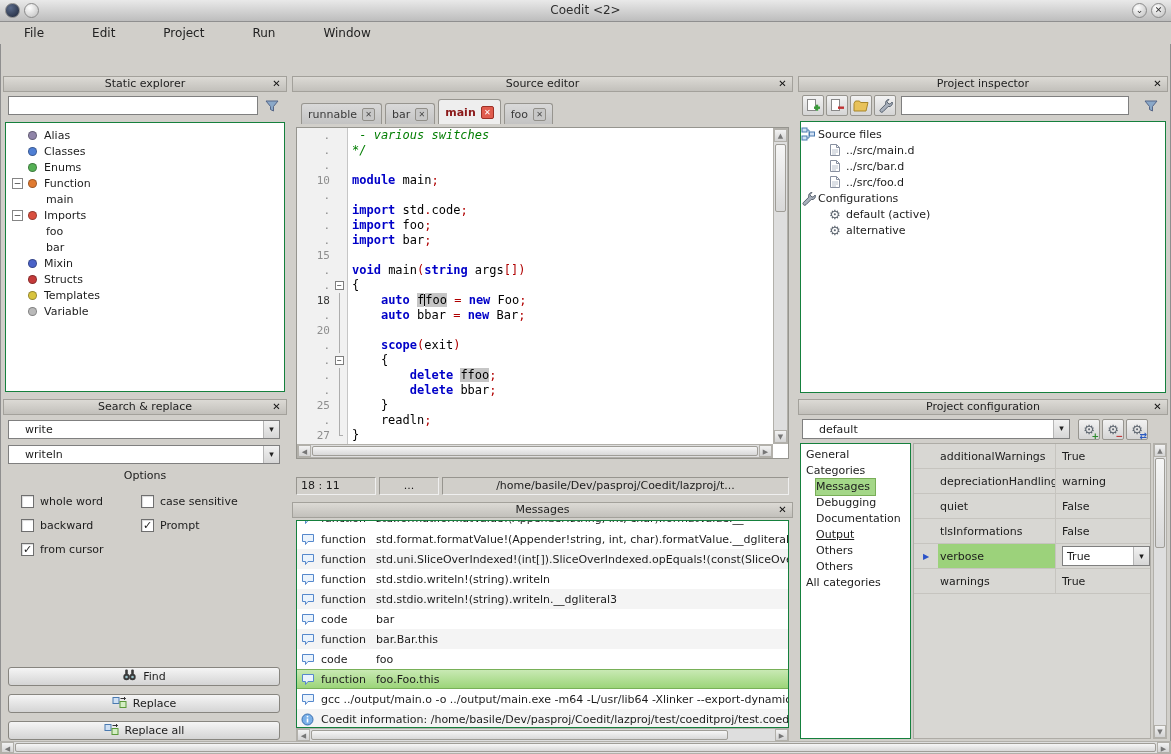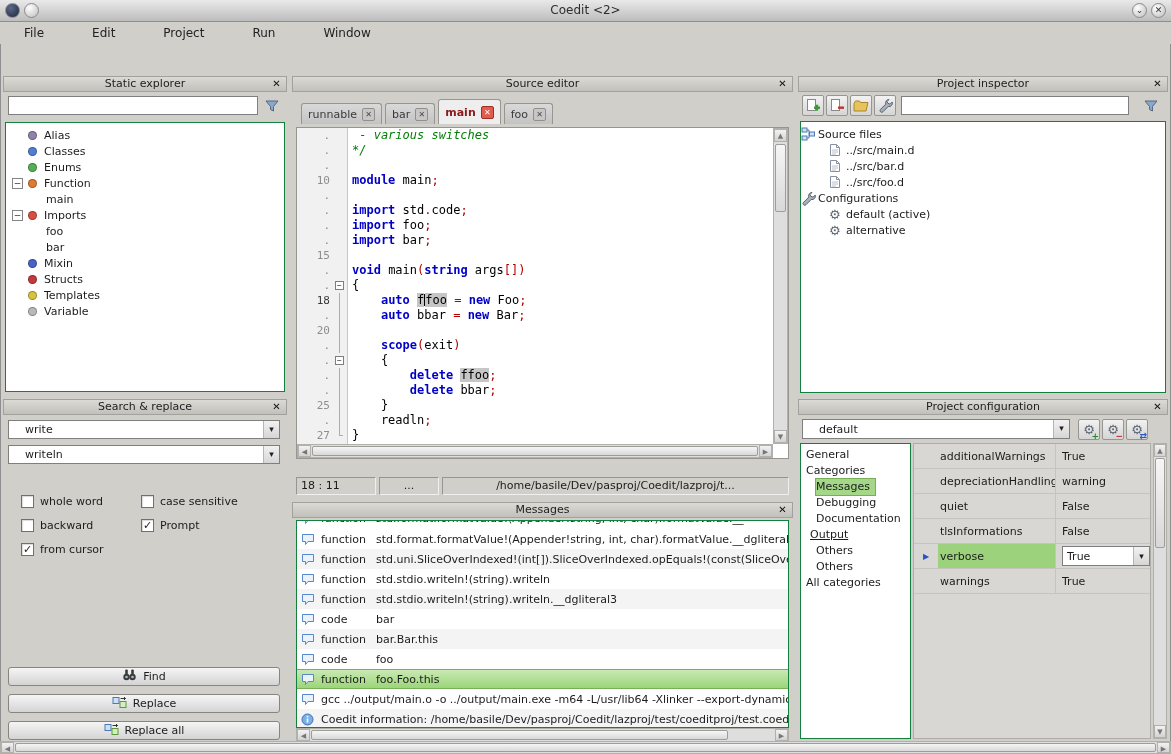--- a/index.html
+++ b/index.html
@@ -254,20 +254,21 @@
     <span class="ph-close">✕</span>
   </div>
   <div class="combo" id="search-combo">
     <span class="combo-val">write</span>
     <span class="combo-arrow">▾</span>
   </div>
   <div class="combo" id="replace-combo">
     <span class="combo-val">writeln</span>
     <span class="combo-arrow">▾</span>
   </div>
+  <div id="options-label">Options</div>
   <div id="checkbox-grid">
       <label class="cb">
         <span class="cbbox"></span>
         <span>whole word</span>
       </label>
       <label class="cb">
         <span class="cbbox"></span>
         <span>case sensitive</span>
       </label>
       <label class="cb">
@@ -720,21 +721,21 @@
         <span class="gear-glyph">⚙</span>
         <span class="badge" style="color: rgb(42, 90, 192);">⇄</span>
       </span>
     </div>
   <div class="white-box" id="cat-list">
       <div class="crow" style="margin-left: 5px;">General</div>
       <div class="crow" style="margin-left: 5px;">Categories</div>
       <div class="crow sel" style="margin-left: 15px;">Messages</div>
       <div class="crow" style="margin-left: 15px;">Debugging</div>
       <div class="crow" style="margin-left: 15px;">Documentation</div>
-      <div class="crow" style="margin-left: 9px; text-decoration: underline;">Output</div>
+      <div class="crow" style="margin-left: 15px; text-decoration: underline;">Output</div>
       <div class="crow" style="margin-left: 15px;">Others</div>
       <div class="crow" style="margin-left: 15px;">Others</div>
       <div class="crow" style="margin-left: 5px;">All categories</div>
     </div>
   <div id="prop-grid">
       <div class="prow">
         <span class="pgut"></span>
         <span class="pname">additionalWarnings</span>
         <span class="pval">True</span>
       </div>

